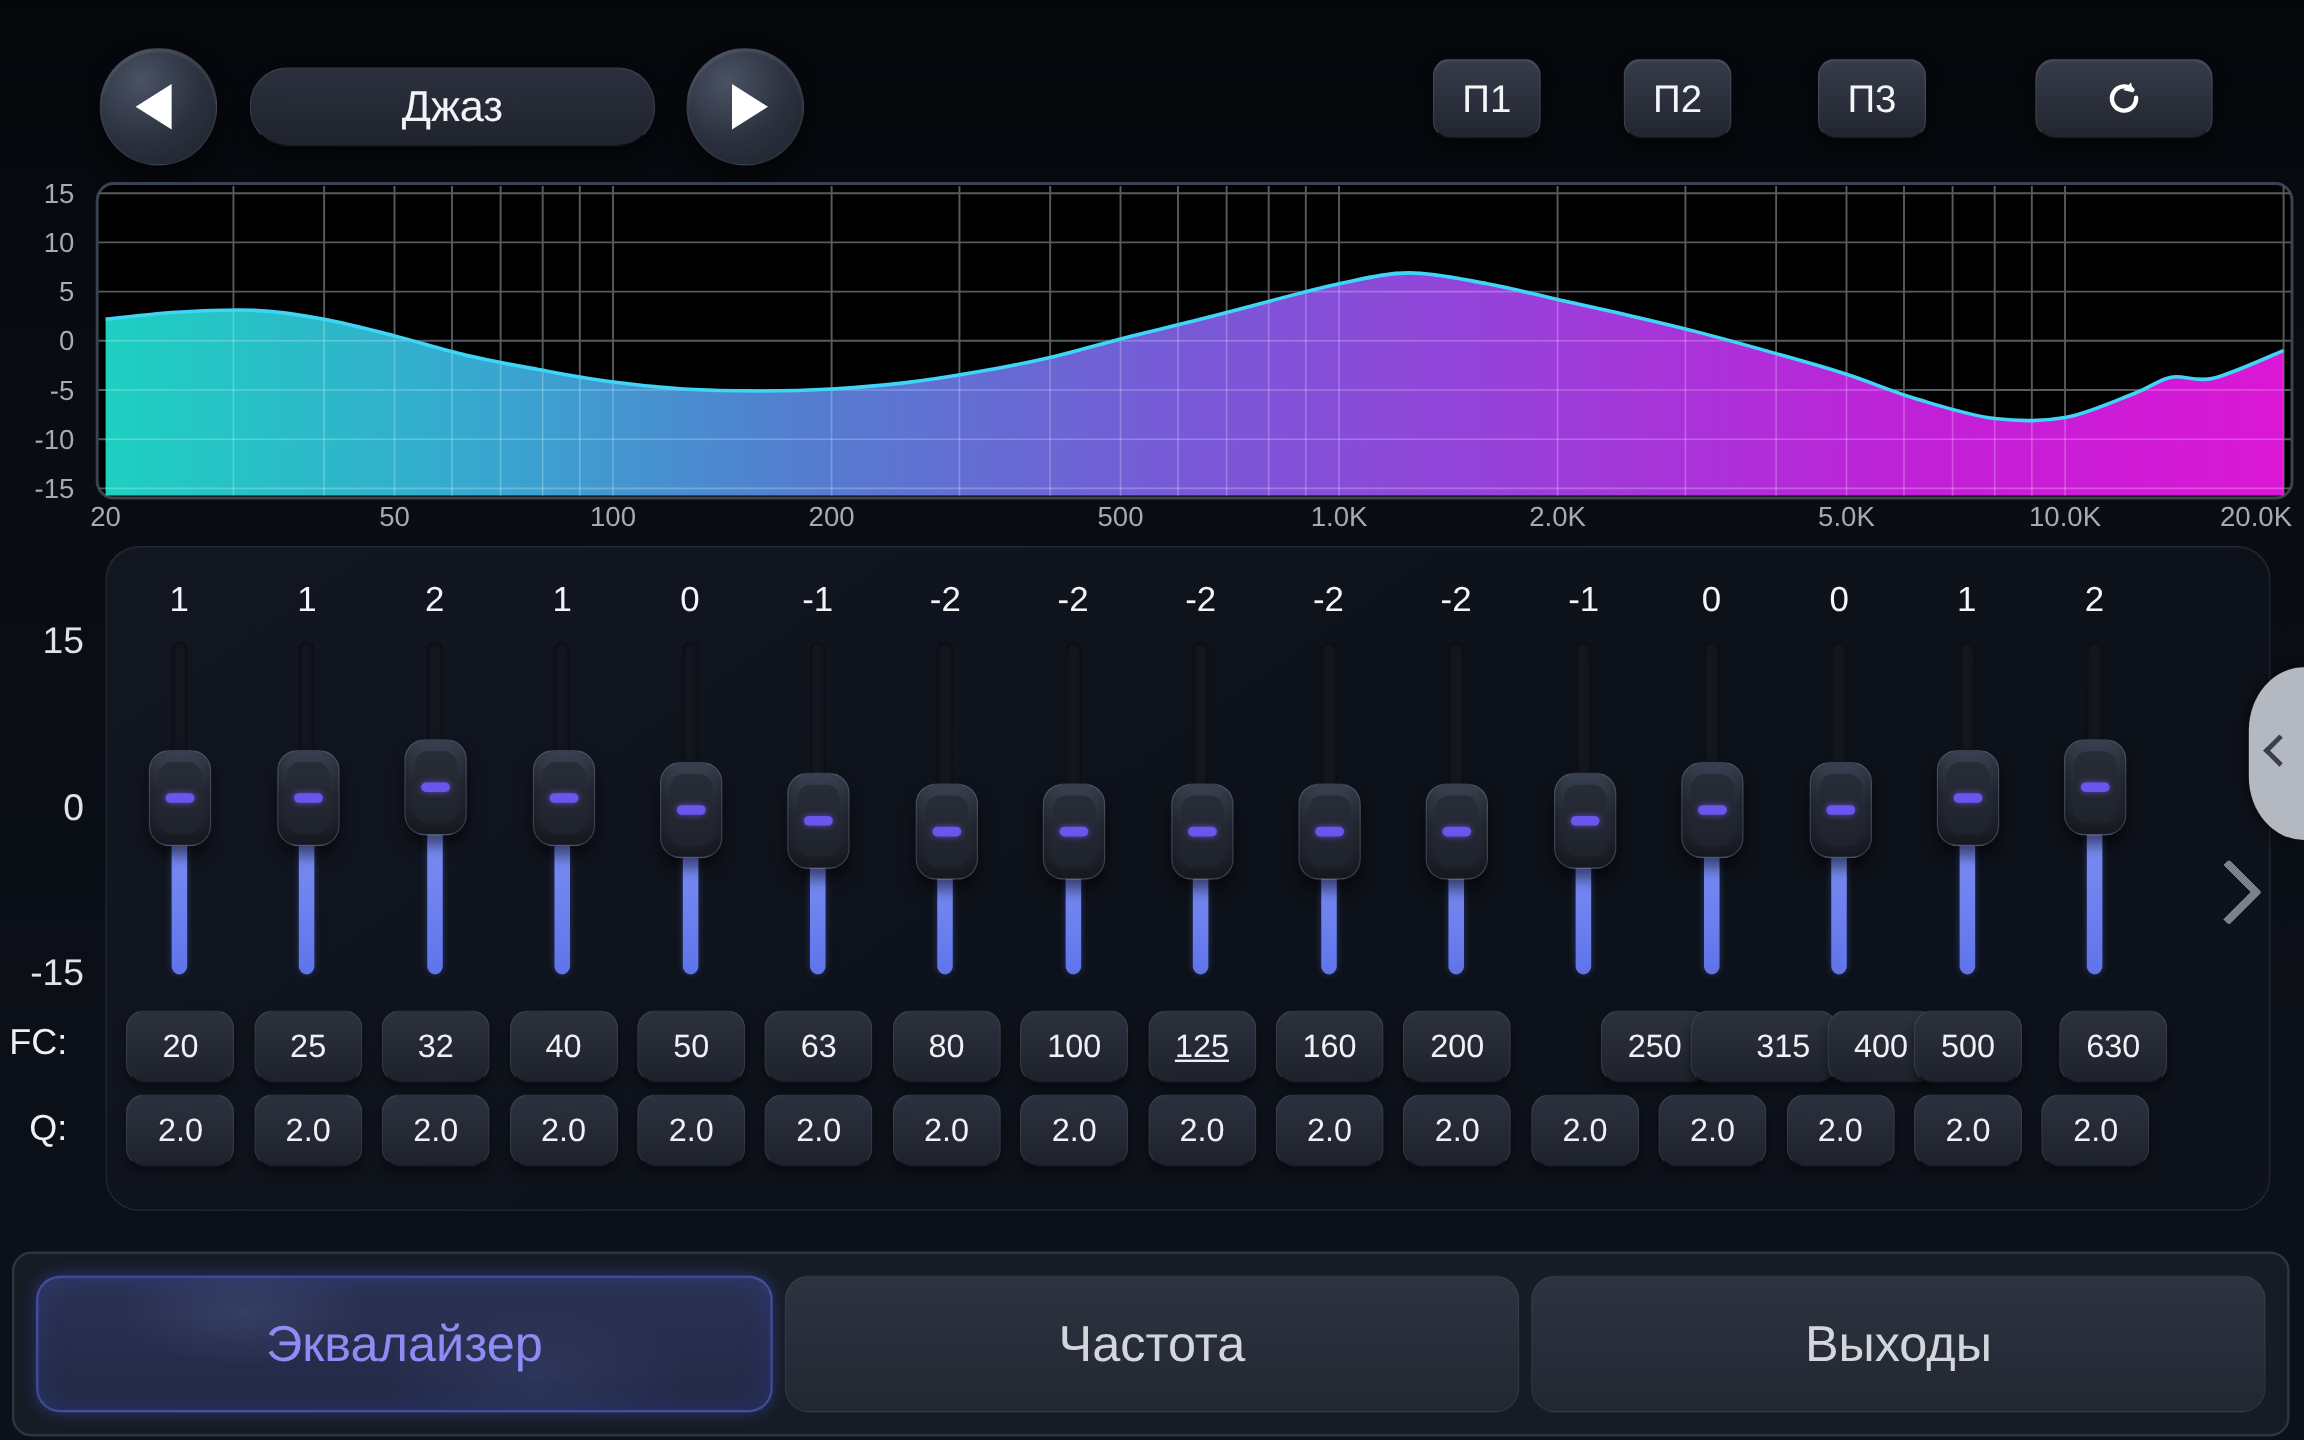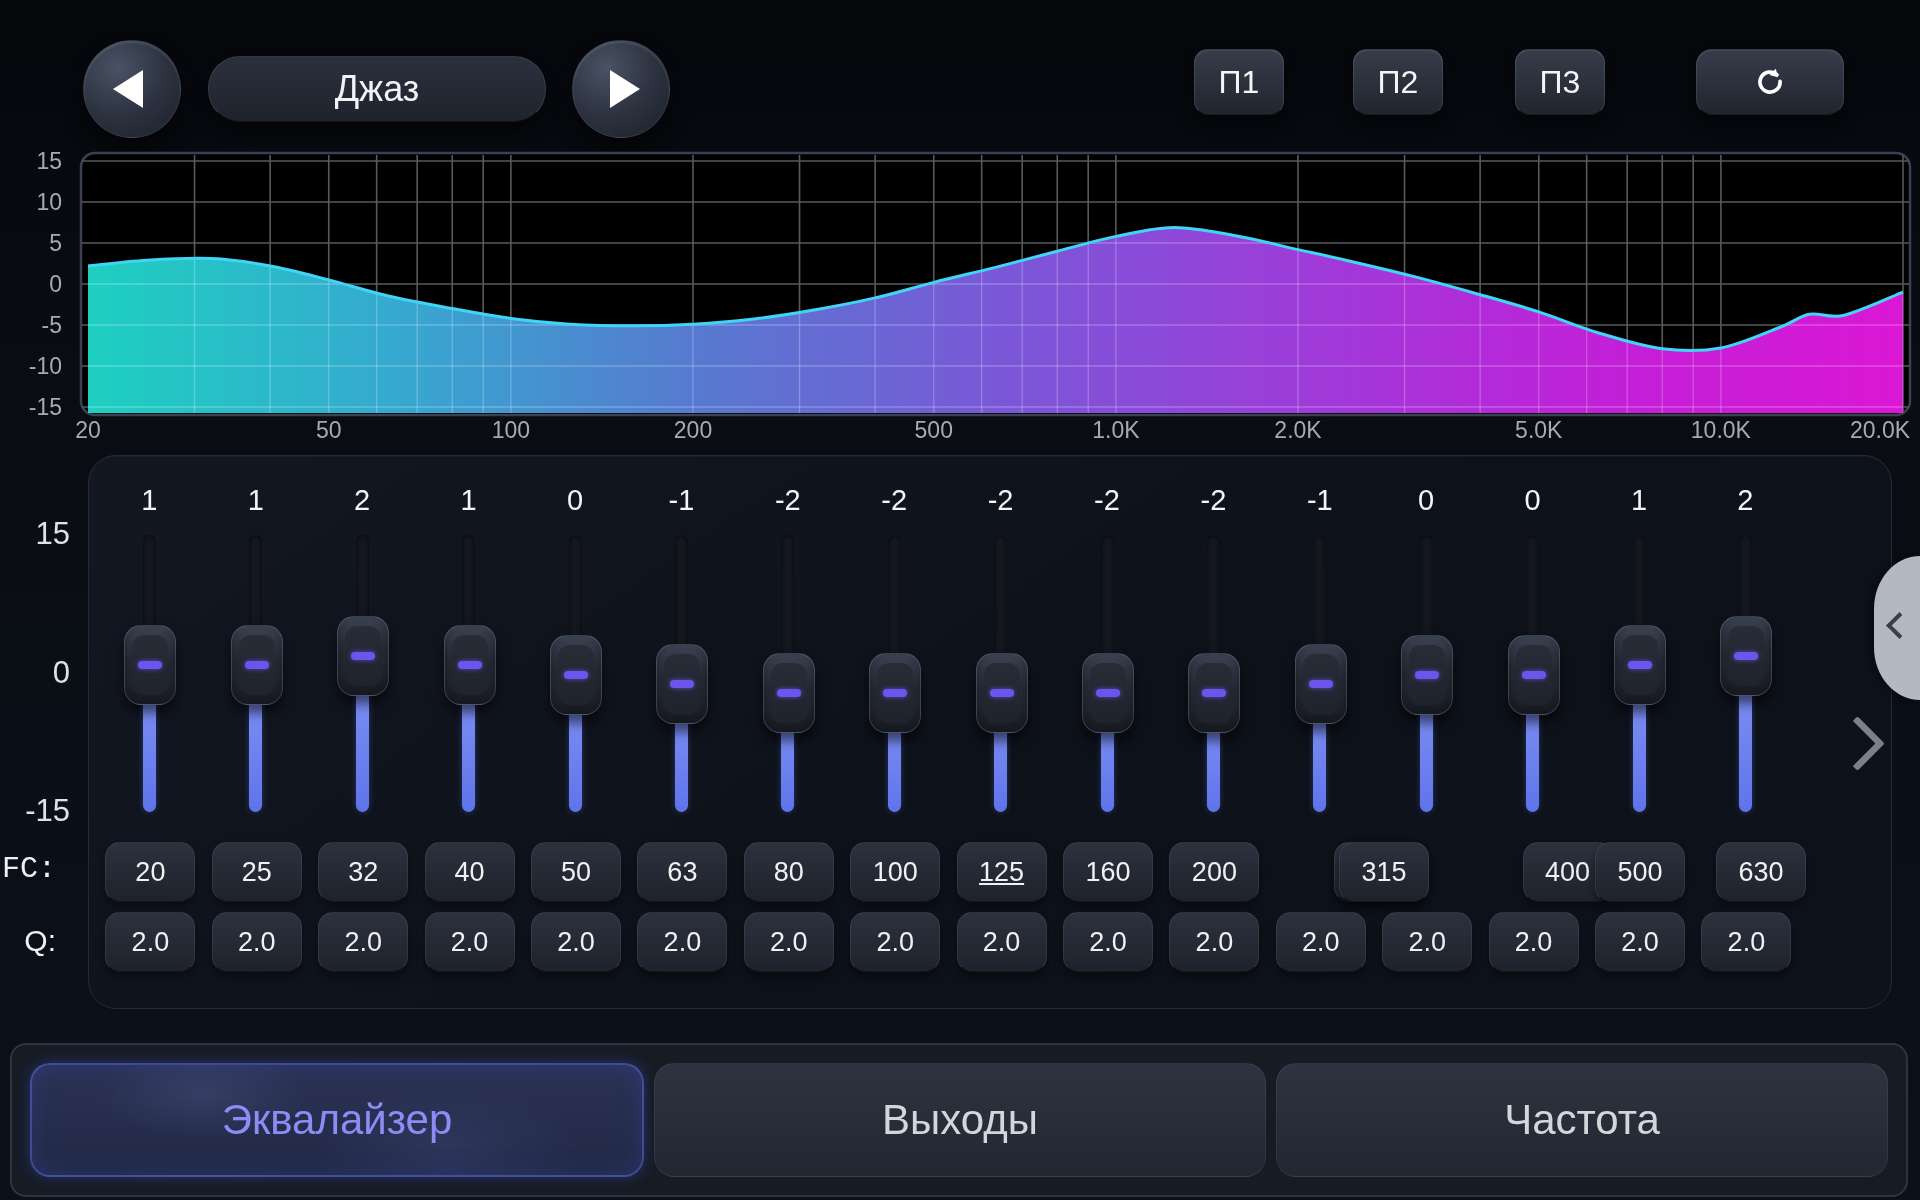--- a/index.html
+++ b/index.html
@@ -235,21 +235,21 @@
     <div class="xtick" style="left: 1720.88px; top: 417px; text-align: center;">10.0K</div>
     <div class="xtick" style="left: 1880px; top: 417px;">20.0K</div>
   </div>
 
 <div class="abs eq-panel"></div>
 <div id="scale-labels">
     <div class="scale-lab" style="left: 0px; top: 516px;">15</div>
     <div class="scale-lab" style="left: 0px; top: 654.5px;">0</div>
     <div class="scale-lab" style="left: 0px; top: 793px;">-15</div>
   </div>
-<div class="rowlab" style="left:0px;top:852px;font-family:Liberation Mono, monospace;">FC:</div>
+<div class="rowlab" style="left:0px;top:852px;">FC:</div>
 <div class="rowlab" style="left:0px;top:924px;">Q:</div>
 <div id="bands">
     <div class="gain-lab" style="left: 94.4px; top: 484px;">1</div>
     <div class="track" style="left: 142.9px; top: 535px; height: 277px;"></div>
     <div class="track-fill" style="left: 142.9px; top: 664.267px; height: 147.733px;"></div>
     <div class="thumb" style="left: 124.4px; top: 625.267px;">
       <div class="thumb-dash"></div>
     </div>
     <div class="cell-btn" style="left: 105.4px; top: 842px;">20</div>
     <div class="cell-btn" style="left: 105.4px; top: 912px;">2.0</div>
@@ -340,21 +340,21 @@
       <div class="thumb-dash"></div>
     </div>
     <div class="cell-btn" style="left: 1334px; top: 842px;">250</div>
     <div class="cell-btn" style="left: 1275.8px; top: 912px;">2.0</div>
     <div class="gain-lab" style="left: 1371.2px; top: 484px;">0</div>
     <div class="track" style="left: 1419.7px; top: 535px; height: 277px;"></div>
     <div class="track-fill" style="left: 1419.7px; top: 673.5px; height: 138.5px;"></div>
     <div class="thumb" style="left: 1401.2px; top: 634.5px;">
       <div class="thumb-dash"></div>
     </div>
-    <div class="cell-btn" style="left: 1339px; top: 842px;">315</div>
+    <div class="cell-btn" style="left: 1409px; top: 842px; padding-left: 32px;">315</div>
     <div class="cell-btn" style="left: 1382.2px; top: 912px;">2.0</div>
     <div class="gain-lab" style="left: 1477.6px; top: 484px;">0</div>
     <div class="track" style="left: 1526.1px; top: 535px; height: 277px;"></div>
     <div class="track-fill" style="left: 1526.1px; top: 673.5px; height: 138.5px;"></div>
     <div class="thumb" style="left: 1507.6px; top: 634.5px;">
       <div class="thumb-dash"></div>
     </div>
     <div class="cell-btn" style="left: 1488.6px; top: 842px; margin-left: 34px;">400</div>
     <div class="cell-btn" style="left: 1488.6px; top: 912px;">2.0</div>
     <div class="gain-lab" style="left: 1584px; top: 484px;">1</div>
@@ -378,18 +378,18 @@
 <div class="abs chev-right"></div>
 <div class="abs drawer">
   <div class="chev-left"></div>
 </div>
 
 <div class="abs tabbar">
   <div class="tab active">
     <span>Эквалайзер</span>
   </div>
   <div class="tab">
+    <span>Частота</span>
+  </div>
+  <div class="tab">
     <span>Выходы</span>
   </div>
-  <div class="tab">
-    <span>Частота</span>
-  </div>
 </div>
 
 </body></html>

